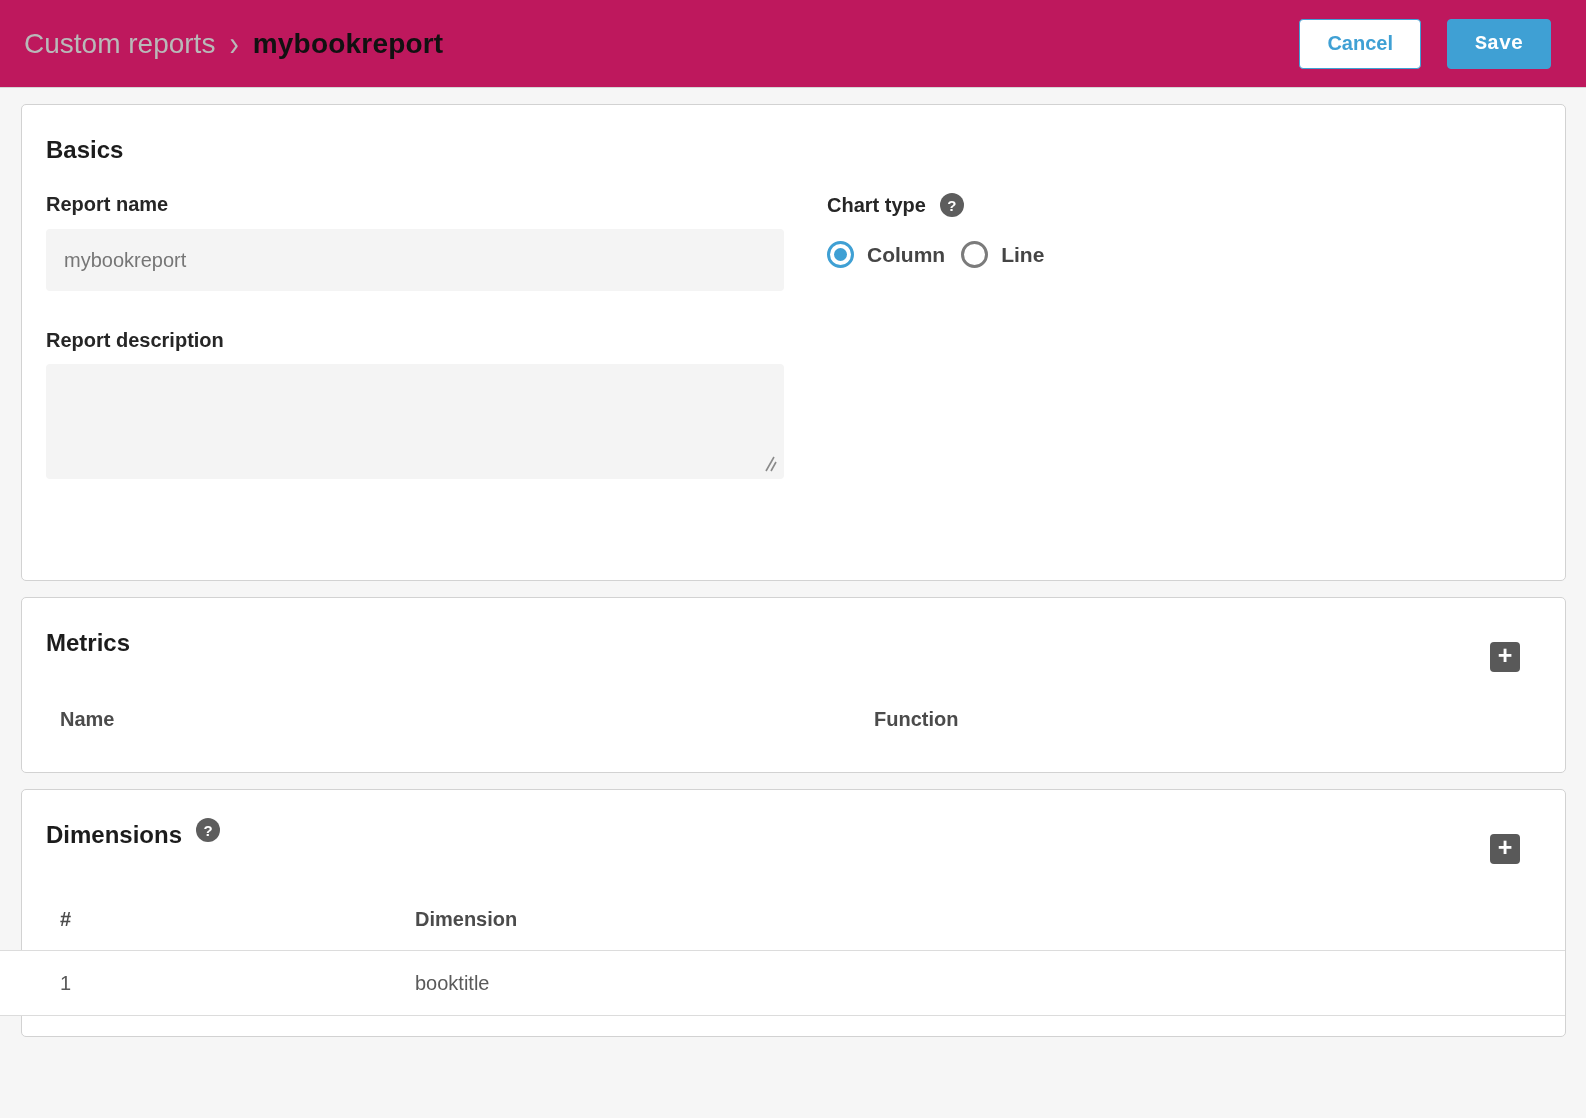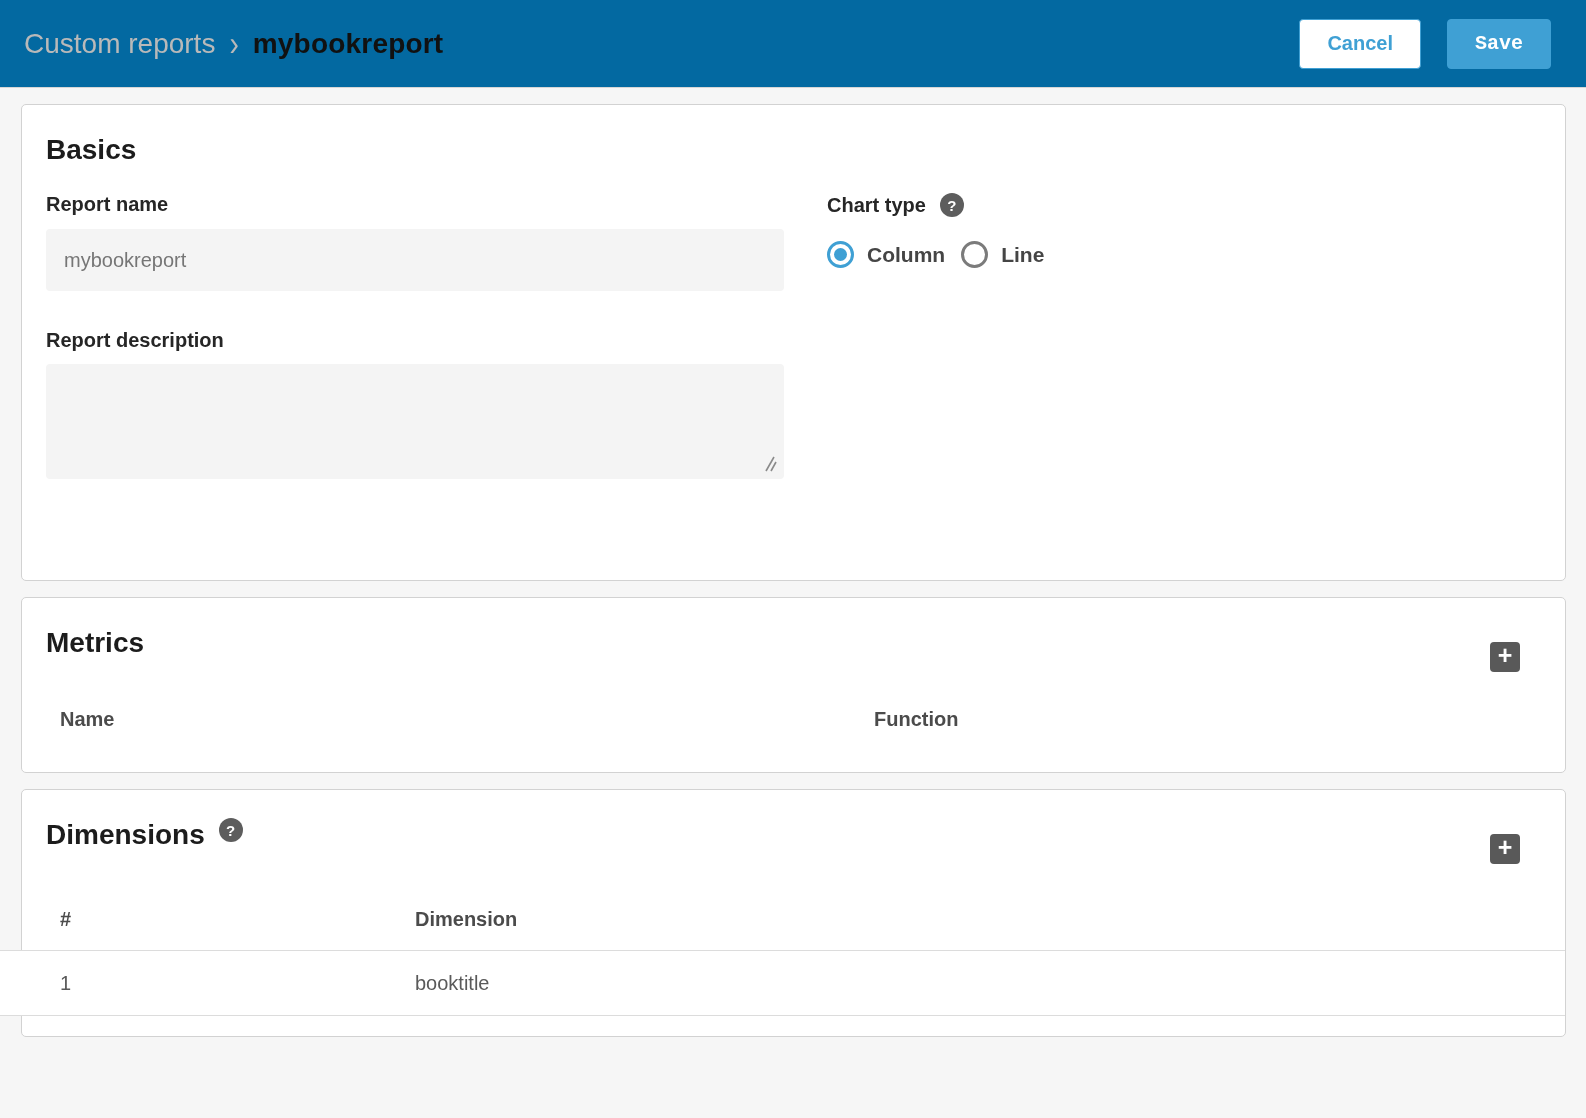--- a/index.html
+++ b/index.html
@@ -7,21 +7,21 @@
     margin: 0; padding: 0;
     width: 1586px; height: 1118px;
     overflow: hidden;
     font-family: "Liberation Sans", sans-serif;
     background: #ffffff;
   }
 
   
   .topbar {
     height: 88px;
-    background: #0369a1;
+    background: #be185d;
     border-bottom: 1px solid #d6d6d6;
     display: flex;
     align-items: center;
     justify-content: space-between;
     padding: 0 35px 0 24px;
   }
   .breadcrumb { display: flex; align-items: center; gap: 14px; font-size: 28px; }
   .crumb-parent { color: #b9b9b9; font-weight: 400; cursor: pointer; }
   .crumb-sep { color: #b9b9b9; font-size: 28px; transform: scaleY(1.25); }
   .crumb-current { color: #111111; font-weight: 700; letter-spacing: .2px; }
@@ -43,21 +43,21 @@
   }
   .card {
     background: #ffffff;
     border: 1px solid #d2d2d2;
     border-radius: 5px;
     margin-bottom: 16px;
     position: relative;
   }
   .card h2 {
     margin: 0;
-    font-size: 28px;
+    font-size: 24px;
     line-height: 34px;
     font-weight: 700;
     color: #1c1c1c;
   }
 
   
   .card-basics { height: 477px; padding: 28px 24px 0 24px; }
   .basics-grid { display: grid; grid-template-columns: 738px 1fr; column-gap: 43px; }
   .field-label {
     display: block;

